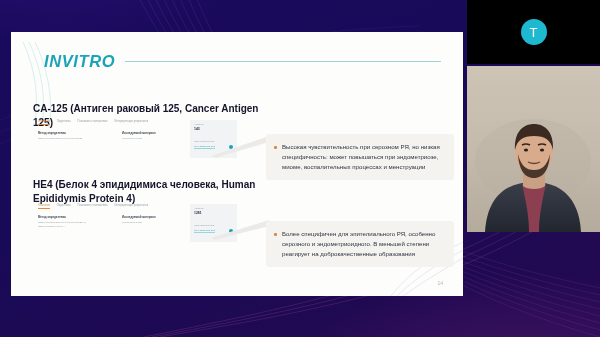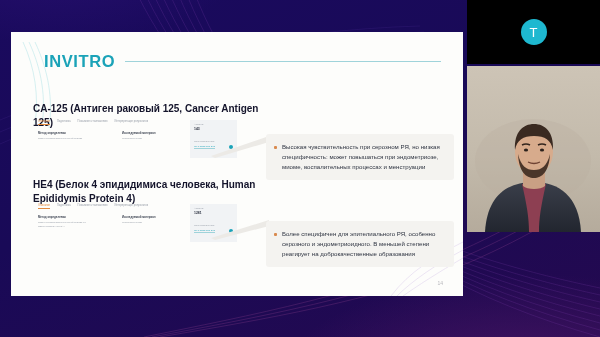--- a/index.html
+++ b/index.html
@@ -47,20 +47,21 @@
     left: 33px;
     top: 18px;
     right: 22px;
     height: 22px;
     display: flex;
     align-items: center;
   }
   .logo {
     font-size: 16.5px;
     font-weight: bold;
+    font-style: italic;
     letter-spacing: .6px;
     color: #1ba3b8;
     white-space: nowrap;
   }
   .header-rule {
     flex: 1;
     height: 1px;
     margin-left: 10px;
     background: #9fd3da;
   }

